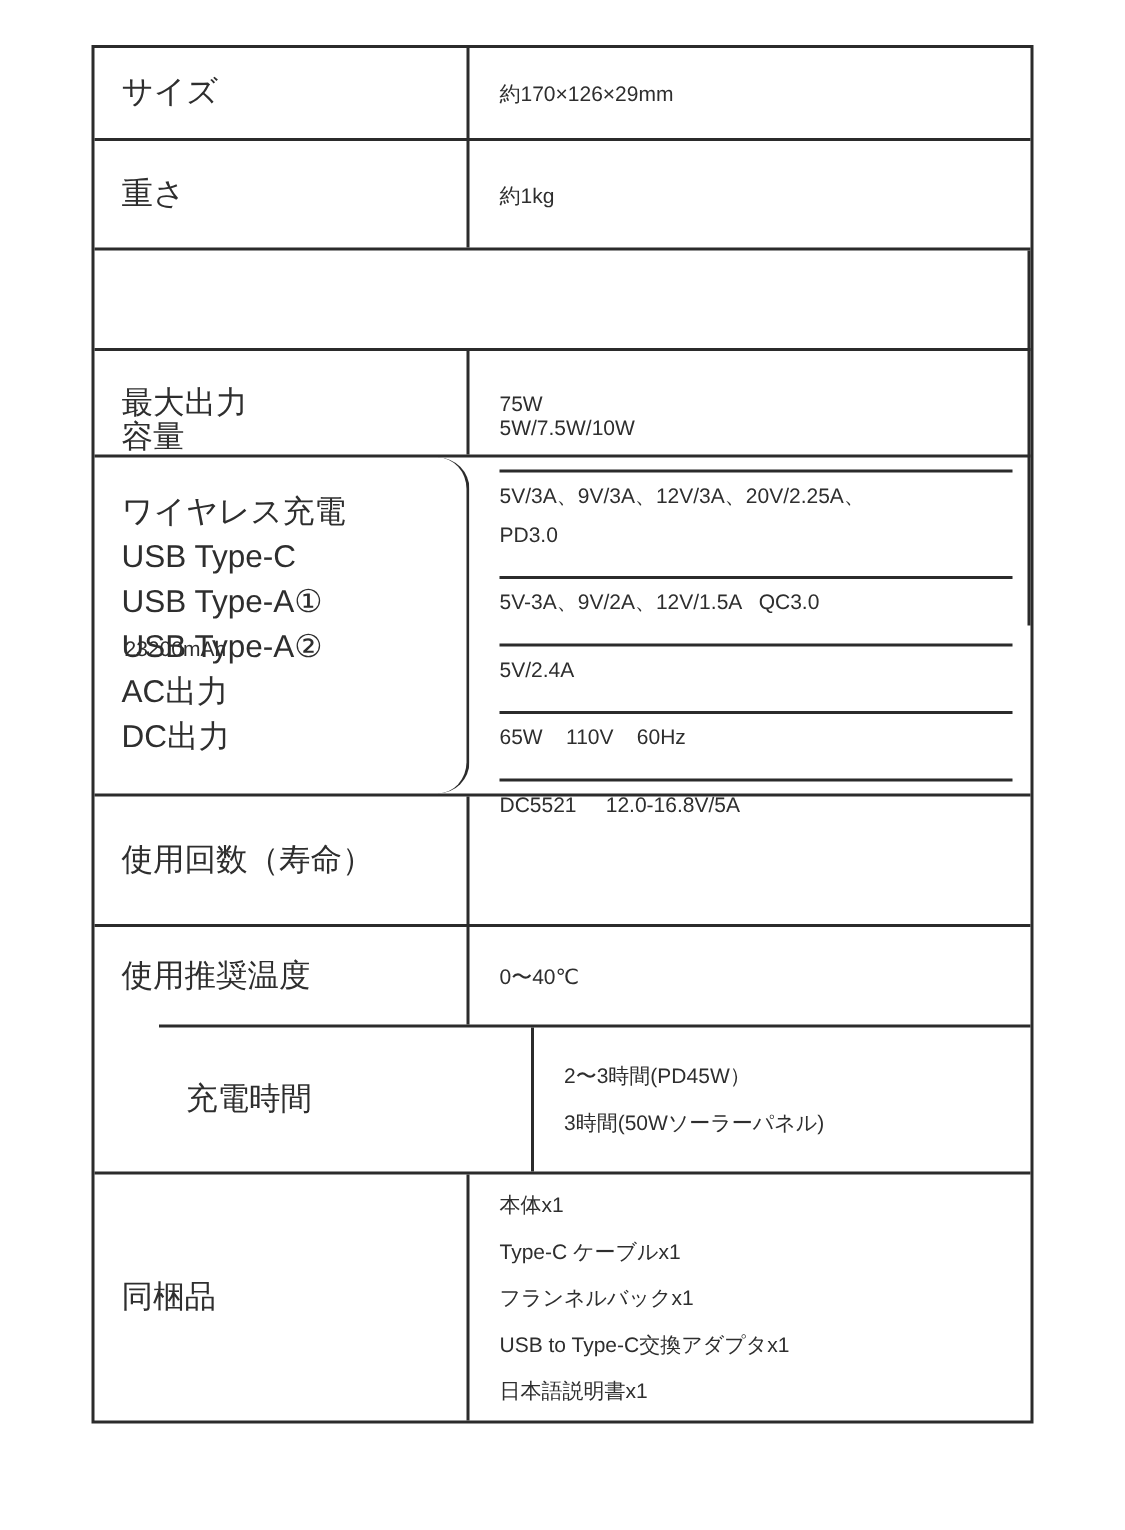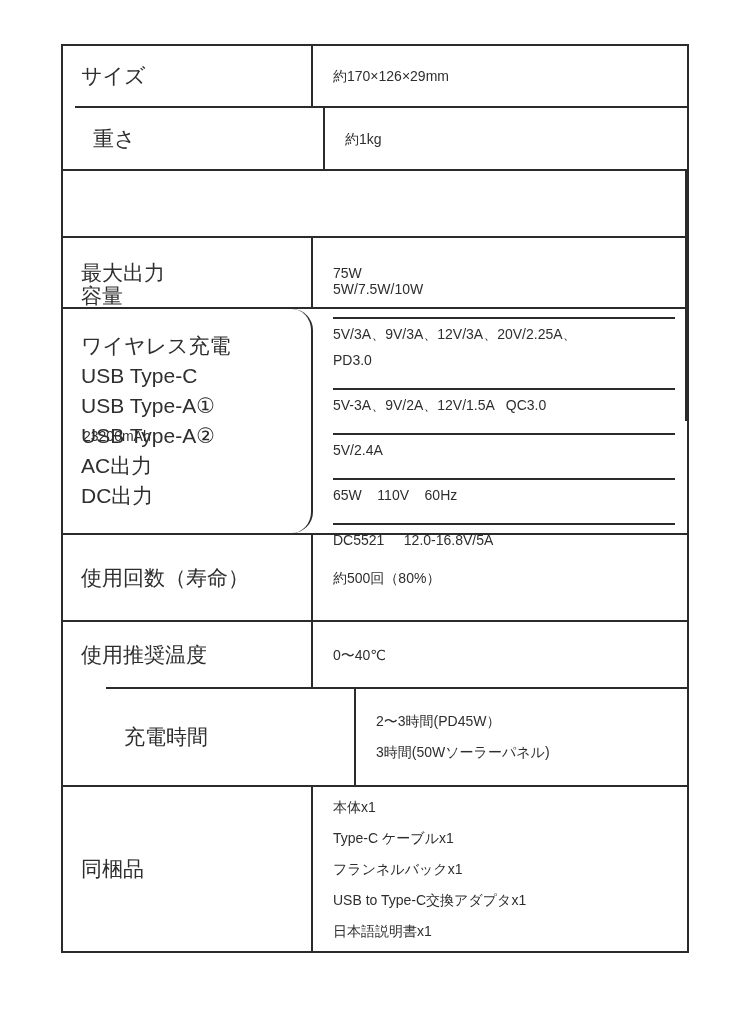--- a/index.html
+++ b/index.html
@@ -12,21 +12,21 @@
   body{
     width:750px; height:1020px;
     background:var(--bg);
     color:var(--text);
     font-family:"Liberation Sans","DejaVu Sans",sans-serif;
     position:relative;
     overflow:hidden;
   }
   .spec-table{
     position:absolute;
-    left:61px; top:44px;
+    left:61px; top:30px;
     width:628px;
     border:2px solid var(--border);
     background:var(--bg);
   }
   .row{
     display:flex;
     border-top:2px solid var(--border);
   }
   .row:first-child{ border-top:none; }
   .cl{
@@ -43,21 +43,21 @@
     flex:1 1 auto;
     padding:0 12px 0 20px;
     display:flex;
     flex-direction:column;
     justify-content:center;
     font-size:14px;
     line-height:30px;
     white-space:pre-wrap;
   }
   .r1{ height:60px; }
-  .r2{ height:63px;margin-left:12px; }
+  .r2{ height:73px; }
   .r3{ height:67px;flex-direction:column; }
   .r4{ height:71px; }
   .r5{ height:226px; }
   .r6{ height:87px; }
   .r7{ height:67px; }
   .r8{ height:98px;margin-left:43px; }
   .r9{ height:166px; }
   .cv-groups{ line-height:26px; }
   .grp{ padding:2px 0 15px; }
   .grp.u{ border-bottom:2px solid var(--border); }
@@ -102,21 +102,20 @@
 PD3.0</div>
       <div class="grp u">5V-3A、9V/2A、12V/1.5A   QC3.0</div>
       <div class="grp u">5V/2.4A</div>
       <div class="grp u">65W    110V    60Hz</div>
       <div class="grp">DC5521     12.0-16.8V/5A</div>
     </div>
   </div>
 
   <div class="row r6">
     <div class="cl">使用回数（寿命）</div>
-    <div class="cv">約500回（80%）</div>
   </div>
 
   <div class="row r7">
     <div class="cl">使用推奨温度</div>
     <div class="cv">0〜40℃</div>
   </div>
 
   <div class="row r8">
     <div class="cl">充電時間</div>
     <div class="cv">2〜3時間(PD45W）

